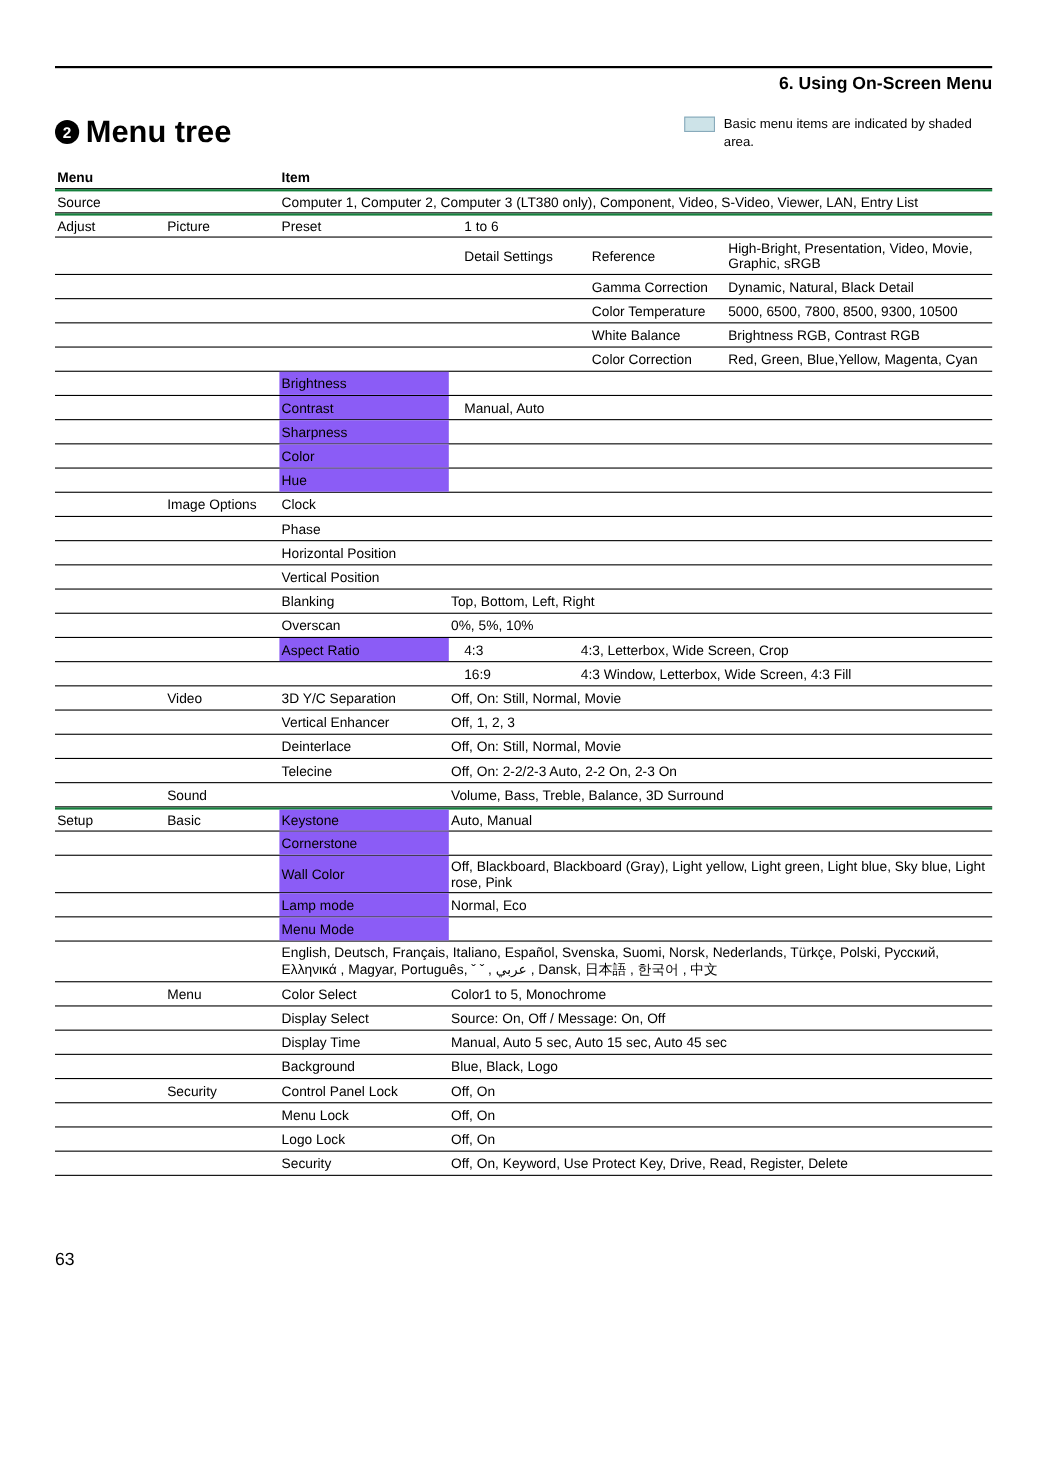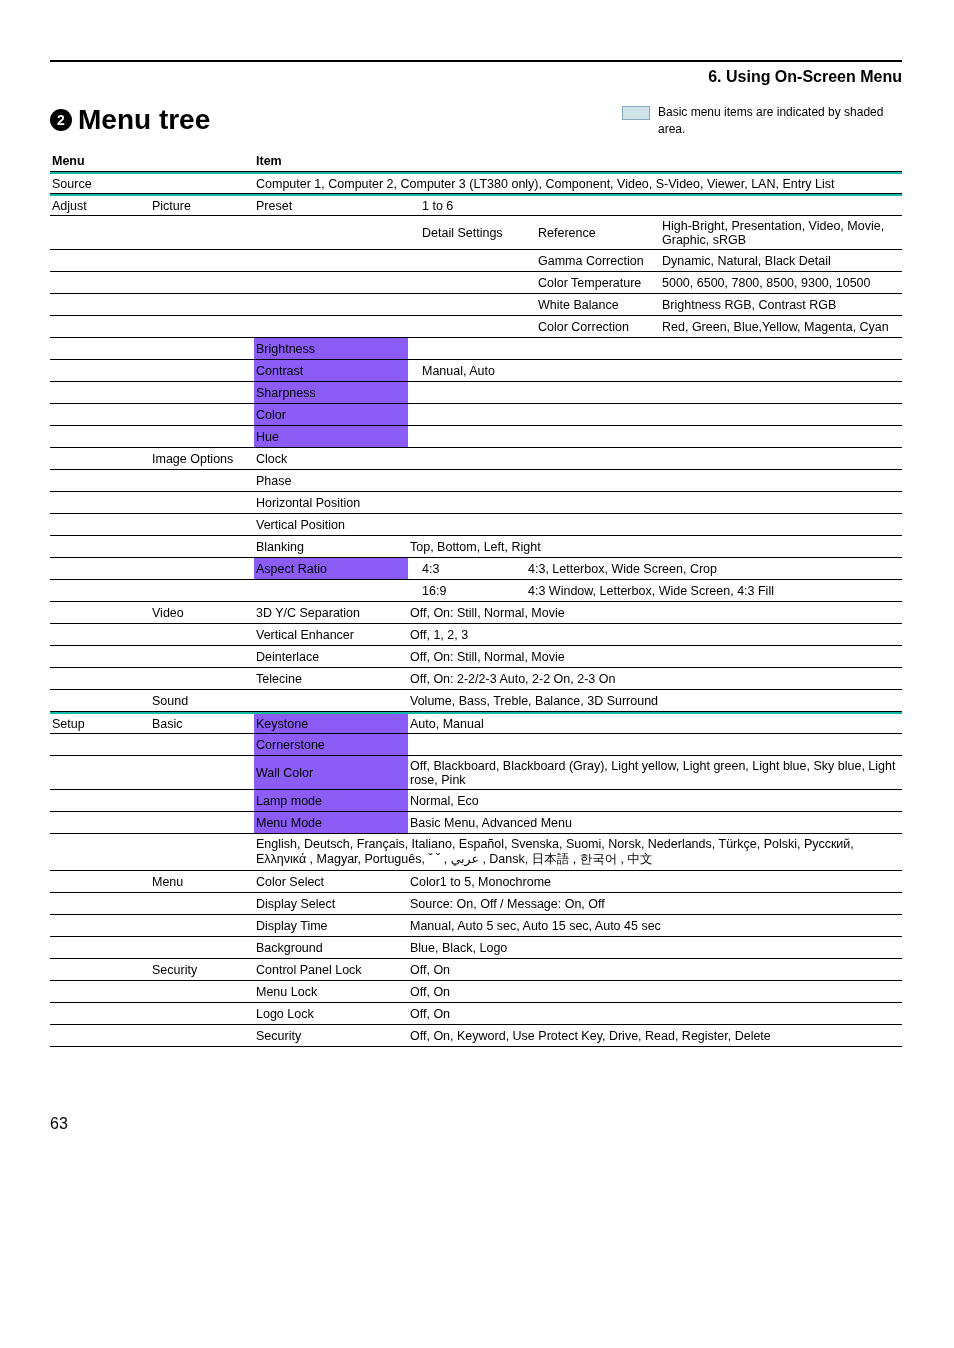--- a/index.html
+++ b/index.html
@@ -18,21 +18,21 @@
   .grid .row { display: flex; border-bottom: 1px solid #000; min-height: 22px; align-items: stretch; }
   .grid .row.header { font-weight: bold; }
   .col { padding: 3px 4px 2px 2px; display: flex; align-items: center; }
   .c1 { width: 100px; flex-shrink:0; }
   .c2 { width: 104px; flex-shrink:0; }
   .c3 { width: 154px; flex-shrink:0; }
   .c4 { width: 106px; flex-shrink:0;margin-left:12px; }
   .c5 { width: 124px; flex-shrink:0;margin-left:10px; }
   .c6 { flex: 1; }
   .shaded { background: #8b5cf6; }
-  .thick-top { border-top: 2px solid #14b8a6; }
+  .thick-top { border-top: 2px solid #15803d; }
   .pagenum { text-align: left; font-weight: normal; font-size: 16px; margin-top: 68px; }
 </style>
 </head>
 <body>
 
 <div class="page">
   <div class="topline"></div>
   <div class="section-header">6. Using On-Screen Menu</div>
 
   <div class="title-row">
@@ -183,20 +183,26 @@
         </div>
         <div class="row">
           <div class="col c1"></div>
           <div class="col c2"></div>
           <div class="col c3">Blanking</div>
           <div class="col" style="flex: 1 1 0%;">Top, Bottom, Left, Right</div>
         </div>
         <div class="row">
           <div class="col c1"></div>
           <div class="col c2"></div>
+          <div class="col c3">Overscan</div>
+          <div class="col" style="flex: 1 1 0%;">0%, 5%, 10%</div>
+        </div>
+        <div class="row">
+          <div class="col c1"></div>
+          <div class="col c2"></div>
           <div class="col c3 shaded">Aspect Ratio</div>
           <div class="col c4">4:3</div>
           <div class="col" style="flex: 1 1 0%;">4:3, Letterbox, Wide Screen, Crop</div>
         </div>
         <div class="row">
           <div class="col c1"></div>
           <div class="col c2"></div>
           <div class="col c3"></div>
           <div class="col c4">16:9</div>
           <div class="col" style="flex: 1 1 0%;">4:3 Window, Letterbox, Wide Screen, 4:3 Fill</div>
@@ -254,21 +260,20 @@
         <div class="row">
           <div class="col c1"></div>
           <div class="col c2"></div>
           <div class="col c3 shaded">Lamp mode</div>
           <div class="col" style="flex: 1 1 0%;">Normal, Eco</div>
         </div>
         <div class="row">
           <div class="col c1"></div>
           <div class="col c2"></div>
           <div class="col c3 shaded">Menu Mode</div>
-          <div class="col" style="flex: 1 1 0%;">Basic Menu, Advanced Menu</div>
         </div>
         <div class="row">
           <div class="col c1"></div>
           <div class="col c2"></div>
           <div class="col" style="flex: 1 1 0%;">English, Deutsch, Français, Italiano, Español, Svenska, Suomi, Norsk, Nederlands, Türkçe, Polski, Русский, Ελληνικά , Magyar, Português,     ˇ    ˇ  , عربي , Dansk, 日本語 , 한국어 , 中文</div>
         </div>
         <div class="row">
           <div class="col c1"></div>
           <div class="col c2">Menu</div>
           <div class="col c3">Color Select</div>

